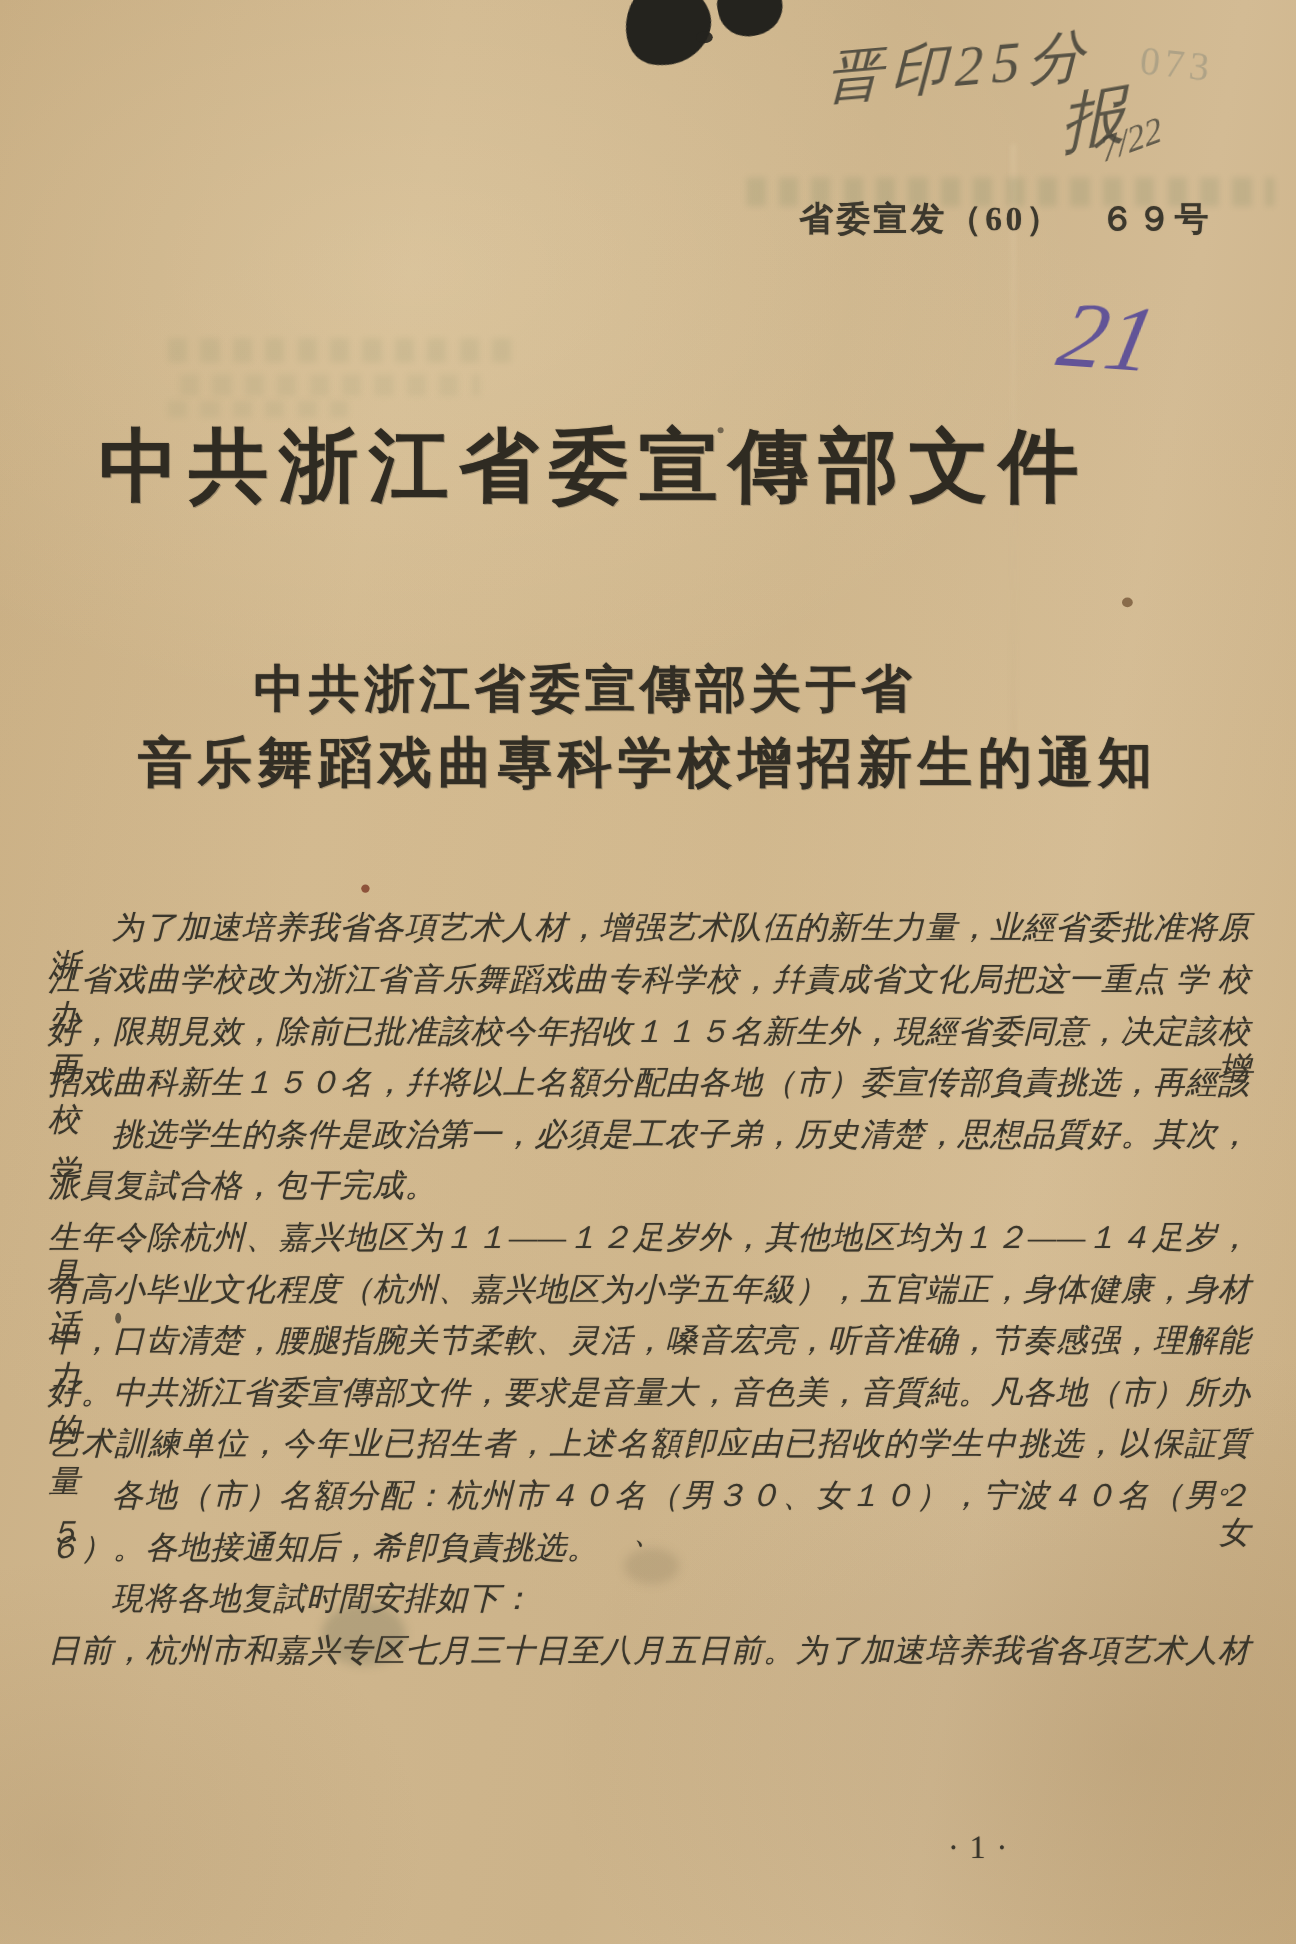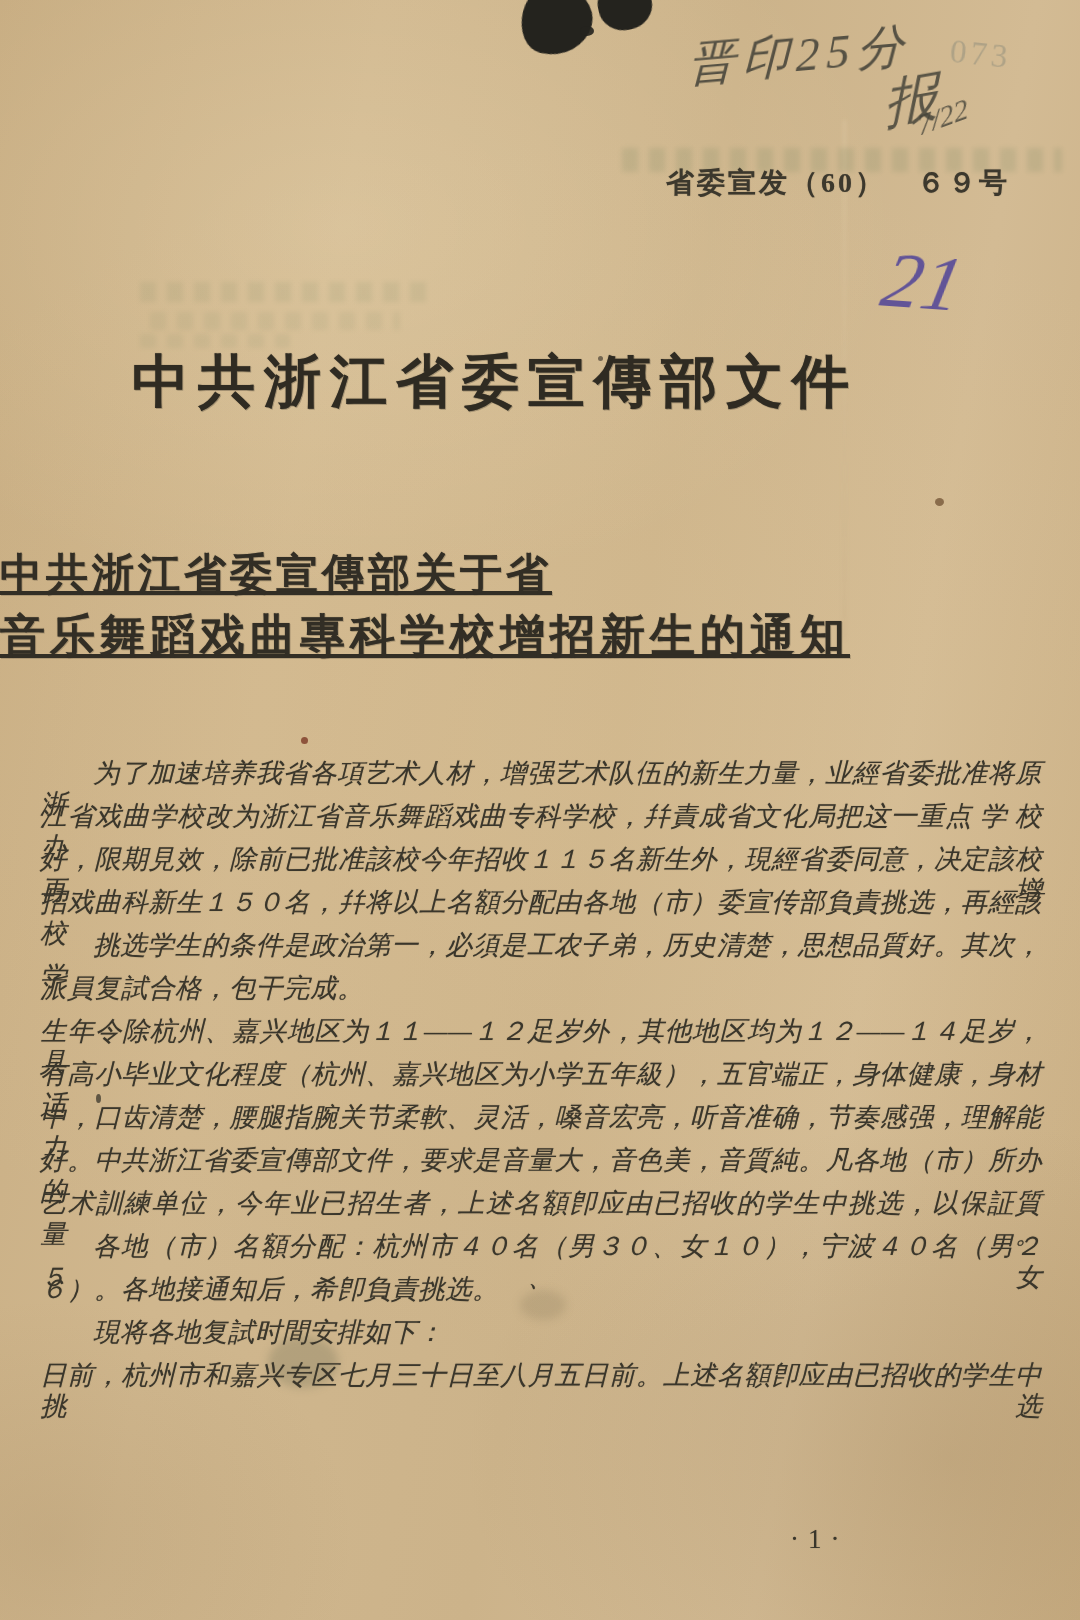--- a/index.html
+++ b/index.html
@@ -27,24 +27,24 @@
   .hw-main{left:688px;top:24px;font-size:47px;letter-spacing:7px;transform:rotate(-5deg) skewX(-6deg);opacity:.88;}
   .hw-bao{left:884px;top:64px;font-size:54px;transform:rotate(-10deg) skewX(-8deg);opacity:.85;}
   .hw-date{left:916px;top:100px;font-size:30px;transform:rotate(-20deg) skewX(-10deg);opacity:.8;}
   .hw-faint{left:950px;top:36px;font-size:33px;letter-spacing:4px;color:#93907d;opacity:.55;transform:rotate(6deg);filter:blur(.6px);position:absolute;}
   .hw-21{position:absolute;left:884px;top:236px;font-size:78px;color:#4f4399;font-style:italic;transform:rotate(4deg) skewX(-8deg);opacity:.85;filter:blur(.3px);font-weight:400;}
   
   .doc-number{position:absolute;left:0;top:164px;width:1010px;text-align:right;
     font-size:28px;font-weight:600;letter-spacing:3px;color:#3c382d;
     text-shadow:0 0 1px rgba(60,56,45,.5);}
   .org-title{position:absolute;left:0;top:344px;width:990px;margin:0;text-align:center;
-    font-size:57px;font-weight:700;letter-spacing:9px;color:#2f2b22;
+    font-size:66px;font-weight:700;letter-spacing:9px;color:#2f2b22;
     text-shadow:0 0 1px rgba(47,43,34,.65),1px 1px 0 rgba(47,43,34,.25);}
-  .doc-title{position:absolute;margin:0;text-align:left;color:#322e25;font-weight:700;
-    text-shadow:0 0 1px rgba(50,46,37,.6),1px 1px 0 rgba(50,46,37,.2);text-decoration:underline;}
+  .doc-title{position:absolute;margin:0;text-align:center;color:#322e25;font-weight:700;
+    text-shadow:0 0 1px rgba(50,46,37,.6),1px 1px 0 rgba(50,46,37,.2);}
   .doc-title.l1{left:0;top:546px;width:975px;font-size:42px;letter-spacing:4px;}
   .doc-title.l2{left:0;top:606px;width:1080px;font-size:45px;letter-spacing:5px;}
   
   .body{position:absolute;left:40px;top:758px;width:1002px;}
   .line{height:43px;line-height:31px;font-size:26.5px;color:#3a362b;
     text-shadow:0 0 1px rgba(58,54,43,.45);letter-spacing:.5px;white-space:nowrap;font-style:italic;}
   .j{text-align:justify;text-align-last:justify;white-space:normal;}
   .i{text-indent:2em;}
   .l{text-align:left;}
   .page-number{position:absolute;left:790px;top:1524px;font-size:27px;letter-spacing:9px;color:#3a362b;
@@ -101,18 +101,18 @@
     <div class="line j i">挑选学生的条件是政治第一，必須是工农子弟，历史清楚，思想品質好。其次，学</div>
     <div class="line l">派員复試合格，包干完成。</div>
     <div class="line j">生年令除杭州、嘉兴地区为１１——１２足岁外，其他地区均为１２——１４足岁，具</div>
     <div class="line j">有高小毕业文化程度（杭州、嘉兴地区为小学五年級），五官端正，身体健康，身材适</div>
     <div class="line j">中，口齿清楚，腰腿指腕关节柔軟、灵活，嗓音宏亮，听音准确，节奏感强，理解能力</div>
     <div class="line j">好。中共浙江省委宣傳部文件，要求是音量大，音色美，音質純。凡各地（市）所办的</div>
     <div class="line j">艺术訓練单位，今年业已招生者，上述名額卽应由已招收的学生中挑选，以保証質量。</div>
     <div class="line j i">各地（市）名額分配：杭州市４０名（男３０、女１０），宁波４０名（男２５、女</div>
     <div class="line l">６）。各地接通知后，希卽負責挑选。</div>
     <div class="line l i">現将各地复試时間安排如下：</div>
-    <div class="line j">日前，杭州市和嘉兴专区七月三十日至八月五日前。上述名額卽应由已招收的学生中挑选</div>
+    <div class="line j">日前，杭州市和嘉兴专区七月三十日至八月五日前。为了加速培养我省各項艺术人材</div>
   </div>
 
   <div class="page-number">·1·</div>
 
 </div>
 
 </body></html>

